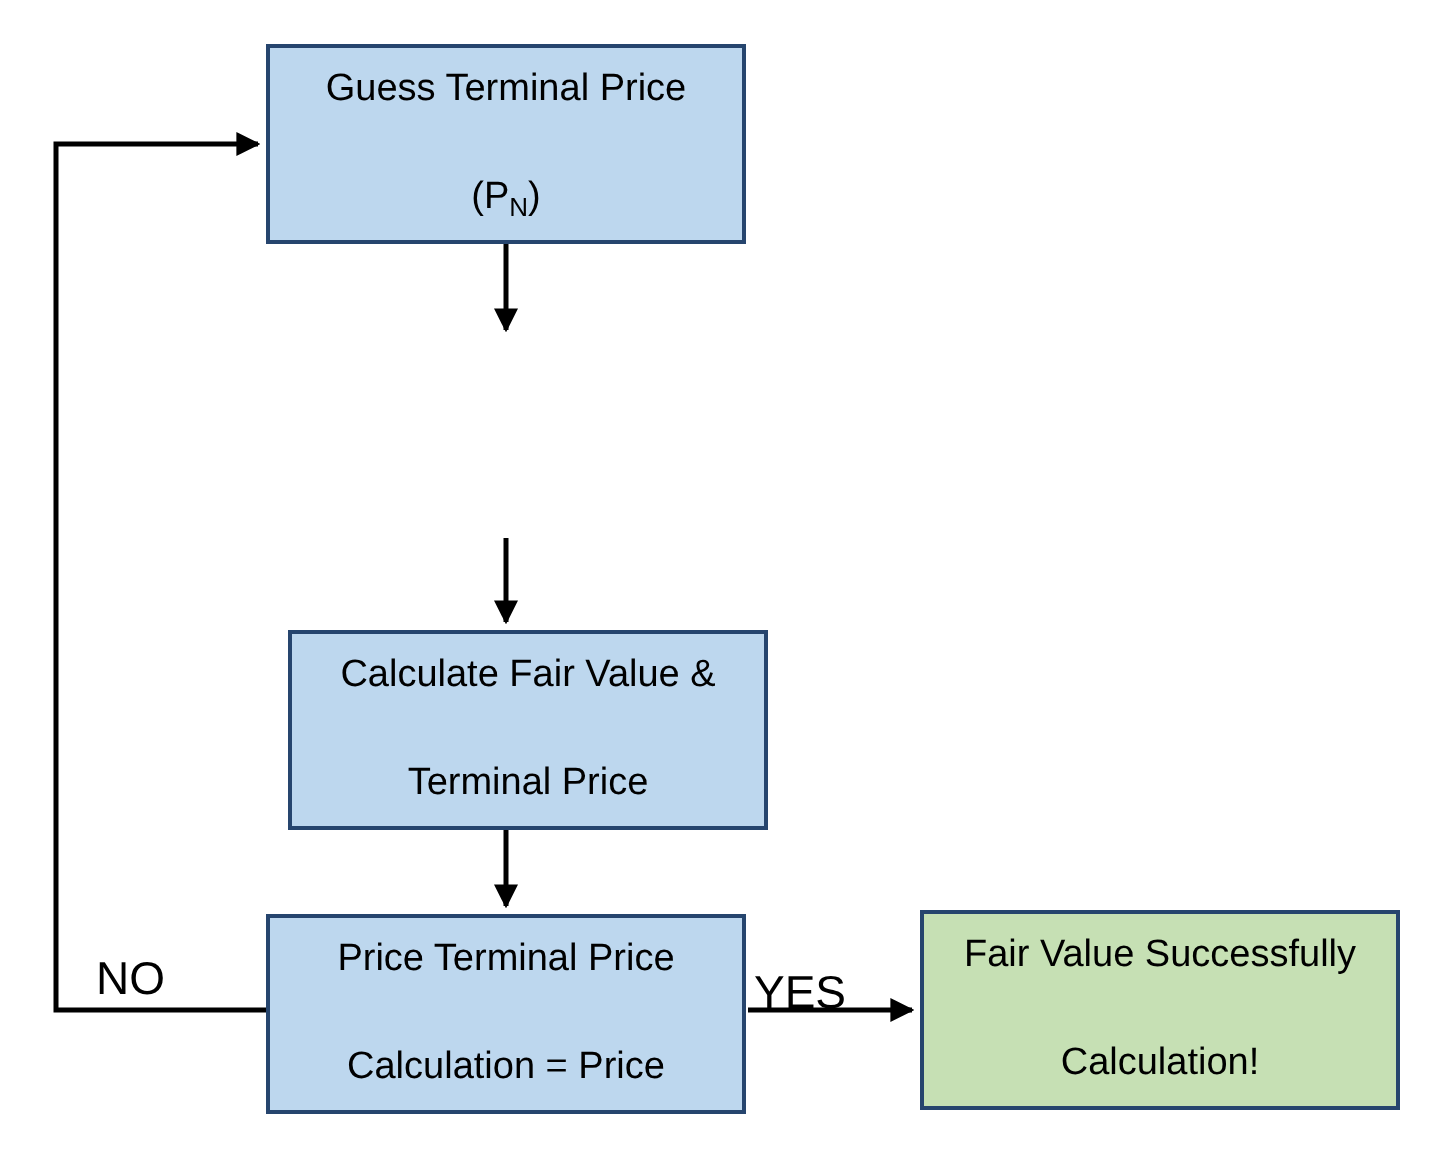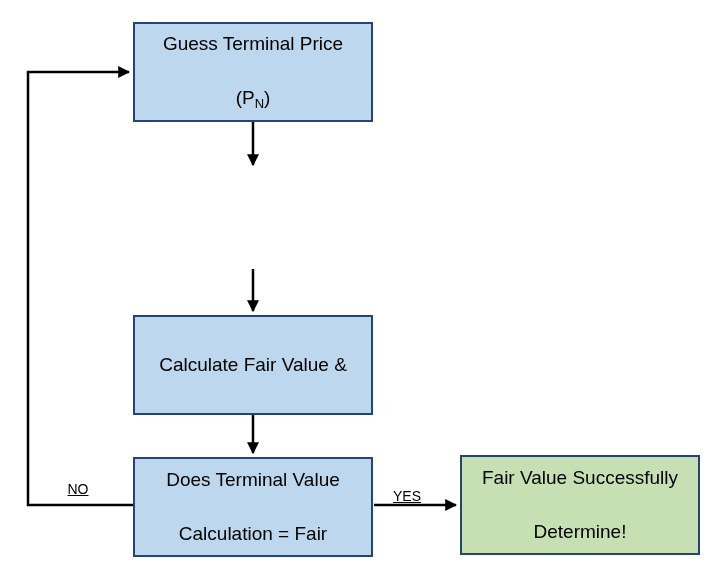--- a/index.html
+++ b/index.html
@@ -45,36 +45,34 @@
     align-items: center;
     text-align: center;
     font-size: 19px;
     line-height: 30px;
     gap: 24px;
   }
   .node.blue  { background: var(--node-fill-blue, #BDD7EE); }
   .node.green { background: var(--node-fill-green, #C6E0B4); }
   .node-guess     { left: 133px; top: 22px;  }
   .node-pricepath { left: 133px; top: 169px; }
-  .node-calc      { left: 133px; top: 315px; }
+  .node-calc      { left: 144px; top: 315px; }
   .node-decision  { left: 133px; top: 457px; }
   .node-success   { left: 460px; top: 455px; text-align: right; }
   .sub {
     font-size: 13px;
     position: relative;
     top: 4px;
   }
   .pre { white-space: pre; }
   .edge-label {
     position: absolute;
     width: 60px;
-    font-size: 14px;
-    text-align: center;
+    font-size: 23px;
     line-height: 24px;
-    text-decoration: underline;
   }
   .label-no  { left: 48px;  top: 477px; }
   .label-yes { left: 377px; top: 484px; }
 </style>
 </head>
 <body>
 
 <div class="canvas">
 
   <svg class="arrows" viewBox="0 0 719 580" xmlns="http://www.w3.org/2000/svg">
@@ -97,36 +95,39 @@
     <div class="line">
       <span>(P</span><span class="sub">N</span><span>)</span>
     </div>
   </div>
 
 
   <div class="node blue node-calc">
     <div class="line">
       <span>Calculate Fair Value &amp;</span>
     </div>
+    <div class="line">
+      <span>Terminal Price</span>
+    </div>
   </div>
 
   <div class="node blue node-decision">
     <div class="line">
-      <span>Does Terminal Value</span>
+      <span>Price Terminal Price</span>
     </div>
     <div class="line">
-      <span>Calculation = Fair</span>
+      <span>Calculation = Price</span>
     </div>
   </div>
 
   <div class="node green node-success">
     <div class="line">
       <span>Fair Value Successfully</span>
     </div>
     <div class="line">
-      <span>Determine!</span>
+      <span>Calculation!</span>
     </div>
   </div>
 
   <div class="edge-label label-no">NO</div>
   <div class="edge-label label-yes">YES</div>
 
 </div>
 
 </body></html>

